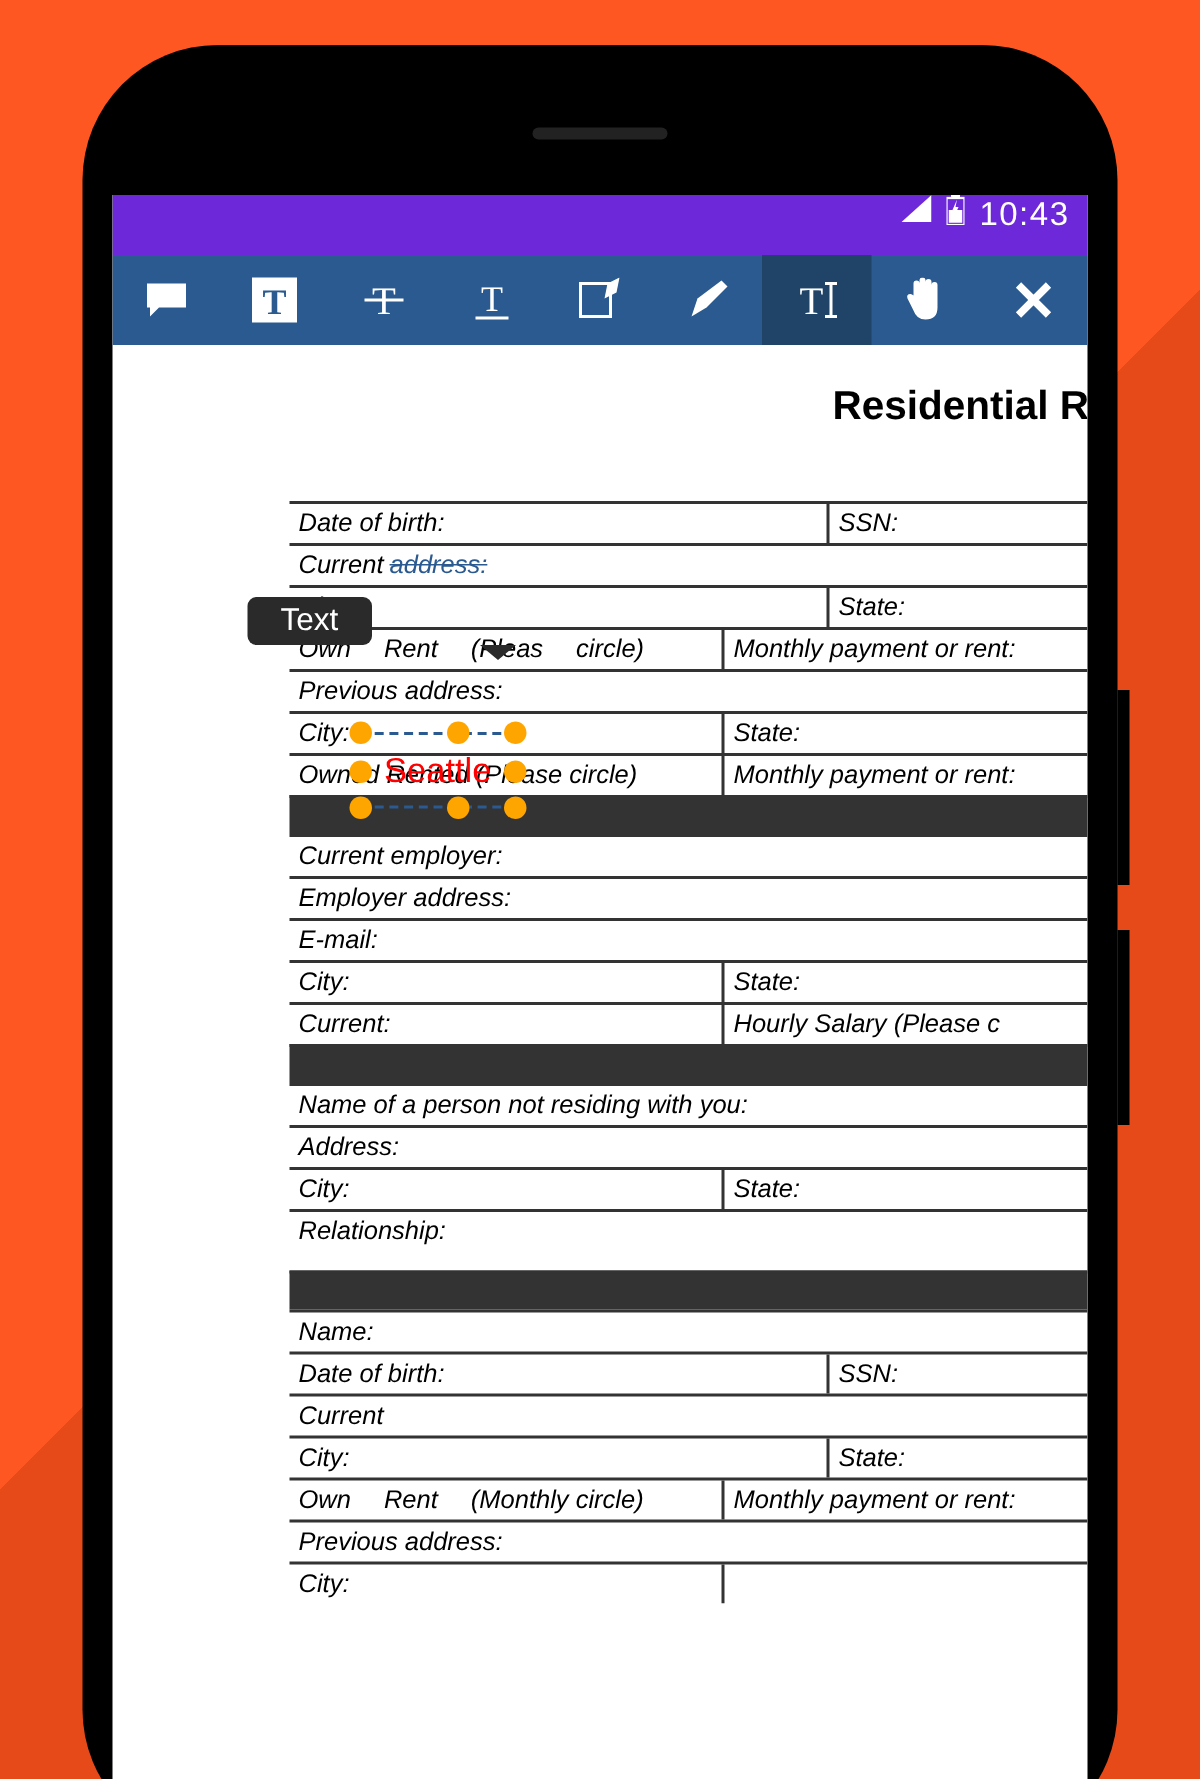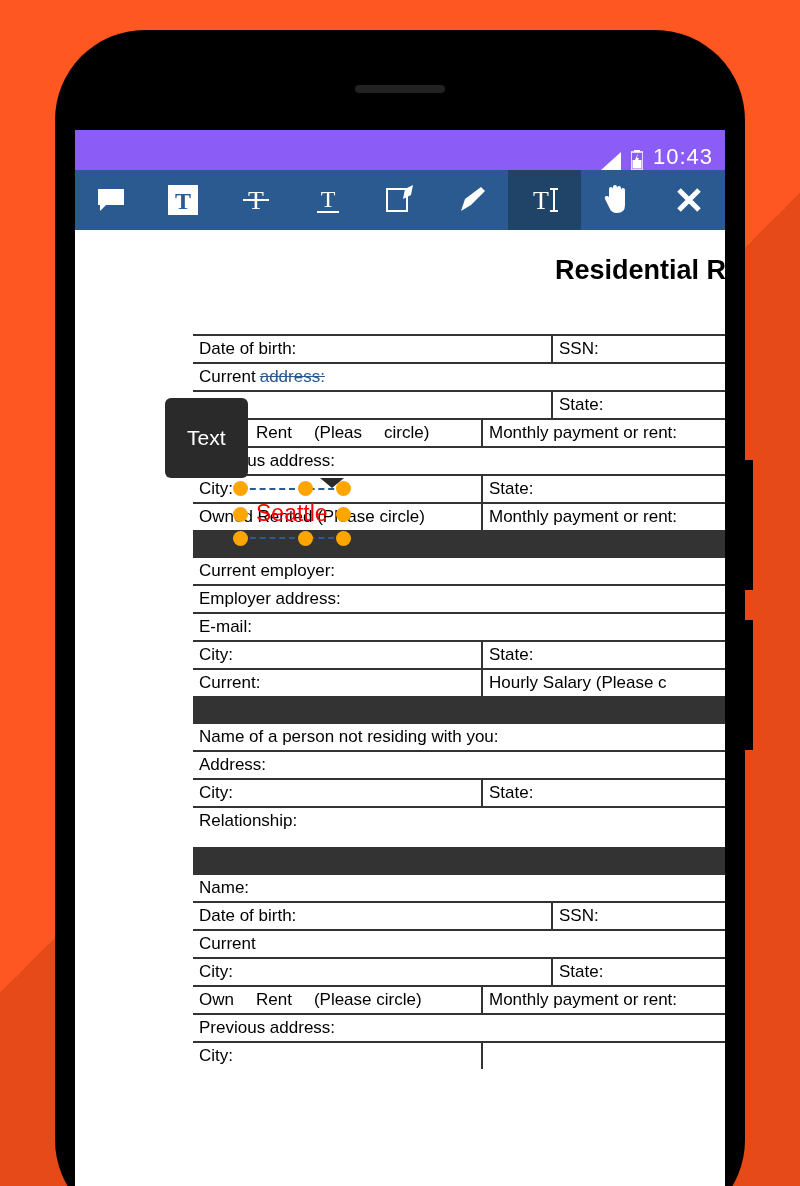--- a/index.html
+++ b/index.html
@@ -43,23 +43,23 @@
 .side-btn.b2 { top: 590px; height: 130px; }
 .screen {
   width: 100%;
   height: 100%;
   background: #fff;
   overflow: hidden;
   position: relative;
 }
 .statusbar {
   height: 40px;
-  background: #8b5cf6;
-  display: flex;
-  align-items: flex-end;
+  background: #6d28d9;
+  display: flex;
+  align-items: flex-start;
   justify-content: flex-end;
   padding: 0 12px;
   gap: 10px;
   color: #fff;
 }
 .sig-icon svg, .bat-icon svg { display: block; }
 .time { font-size: 22px; letter-spacing: 1px; }
 .toolbar {
   height: 60px;
   background: #2a5a8f;
@@ -95,39 +95,40 @@
   width: 620px;
 }
 .row {
   display: flex;
   border-top: 2px solid #333;
 }
 .row .cell {
   padding: 3px 6px;
   font-size: 17px;
   border-right: 2px solid #333;
+  font-style: italic;
 }
 .row .cell:last-child { border-right: none; }
 .divider {
   height: 26px;
   background: #333;
   border-top: 2px solid #333;
 }
 .popup {
   position: absolute;
   top: 168px;
   left: 90px;
   background: #2a2a2a;
   border-radius: 6px;
   display: flex;
   color: #fff;
   z-index: 10;
 }
 .popup-item {
-  padding: 28px 22px;
+  padding: 4px 22px;
   font-size: 21px;
   border-right: 1px solid #555;
   cursor: pointer;
 }
 .popup-item:last-child { border-right: none; }
 .popup::after {
   content: '';
   position: absolute;
   bottom: -10px;
   left: 155px;
@@ -350,21 +351,21 @@
           <div class="cell" style="flex:1">Current</div>
         </div>
         <div class="row">
           <div class="cell" style="width:360px">City:</div>
           <div class="cell" style="flex:1">State:</div>
         </div>
         <div class="row">
           <div class="cell" style="width:290px;display:flex;gap:22px">
             <span>Own</span>
             <span>Rent</span>
-            <span>(Please circle)</span>
+            <span>(Monthly circle)</span>
           </div>
           <div class="cell" style="flex:1">Monthly payment or rent:</div>
         </div>
         <div class="row">
           <div class="cell" style="flex:1">Previous address:</div>
         </div>
         <div class="row">
           <div class="cell" style="width:290px">City:</div>
           <div class="cell" style="flex:1"></div>
         </div>

